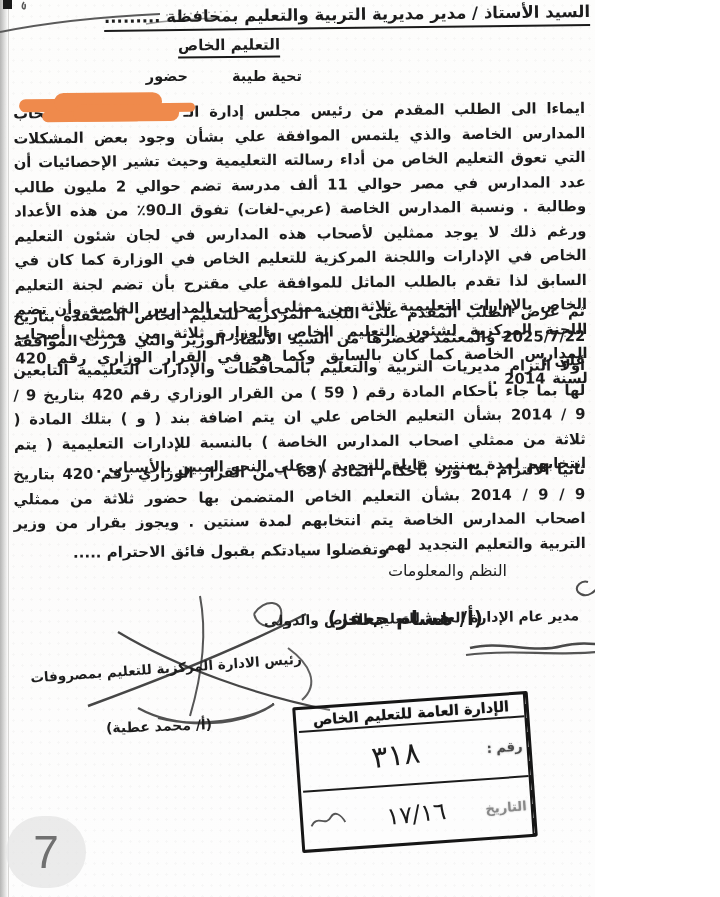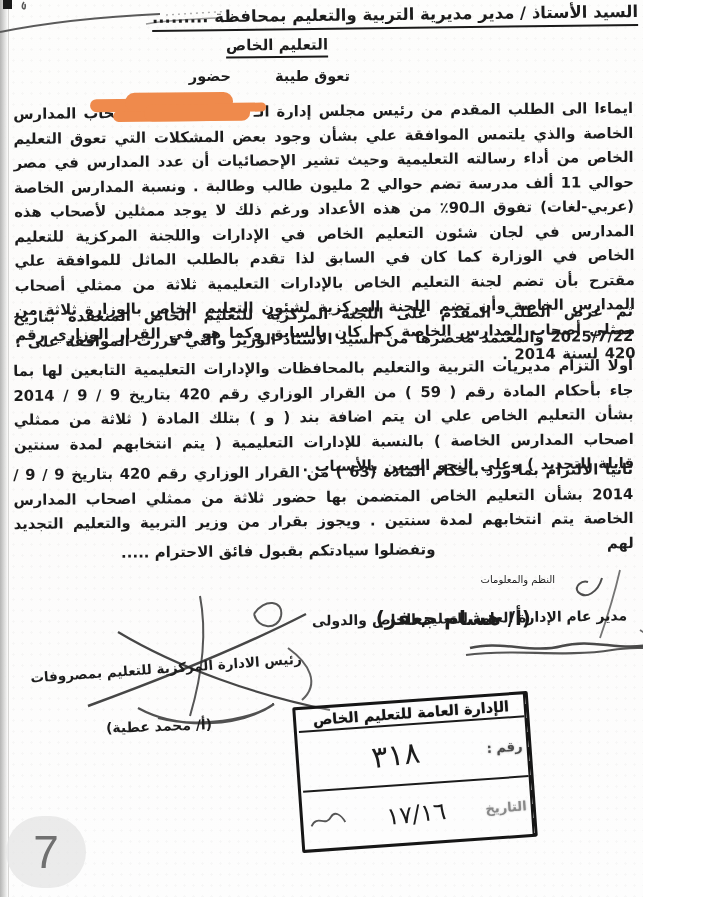--- a/index.html
+++ b/index.html
@@ -1,19 +1,19 @@
 <!DOCTYPE html>
 <html lang="ar"><head>
 <meta charset="utf-8">
 <style>
   html,body{margin:0;padding:0;background:#ffffff;}
   .paper{
     position:relative;width:595px;height:897px;overflow:hidden;
     background:linear-gradient(180deg,#fdfdfc 0%,#fcfbfa 40%,#fdfdfd 100%);
-    font-family:"DejaVu Sans",sans-serif;direction:rtl;color:#1d1d1d;padding-left:48px;
+    font-family:"DejaVu Sans",sans-serif;direction:rtl;color:#1d1d1d;
   }
   .paper::before{
     content:"";position:absolute;inset:0;pointer-events:none;
     background-image:radial-gradient(rgba(0,0,0,0.035) 1px,transparent 1.2px);
     background-size:9px 11px;opacity:.7;
   }
   .scan-edge{position:absolute;left:0;top:0;width:8px;height:100%;
     background:linear-gradient(90deg,#b5b5b4,#dddddc 55%,rgba(255,255,255,0));}
   .scan-edge-line{position:absolute;left:8px;top:0;width:1px;height:100%;background:#d8d7d5;}
   .corner-square{position:absolute;left:3px;top:0;width:9px;height:9px;background:#1a1a1a;}
@@ -34,21 +34,21 @@
   .p1{top:96px;}
   .p2{top:299px;}
   .p3{top:353px;}
   .p4{top:457px;}
   .redact{
     display:inline-block;width:106px;height:17px;background:#ef8a4c;border-radius:9px;
     vertical-align:-3px;margin:0 4px;position:relative;top:1px;
     box-shadow:-18px -11px 0 1px #ef8a4c,-56px -8px 0 -2px #ef8a4c,20px -5px 0 -4px #ef8a4c,-34px 3px 0 -3px #ef8a4c;
   }
   .closing{position:absolute;top:542px;right:208px;font-size:15px;font-weight:bold;white-space:nowrap;transform:rotate(-0.6deg);}
-  .dept{position:absolute;top:574px;right:88px;font-size:10px;font-weight:500;white-space:nowrap;}
+  .dept{position:absolute;top:561px;right:88px;font-size:16px;font-weight:500;white-space:nowrap;}
   .sig-right-title{position:absolute;top:610px;right:16px;font-size:14px;font-weight:bold;white-space:nowrap;transform:rotate(-1deg);}
   .sig-right-name{position:absolute;top:606px;right:112px;font-size:20px;font-weight:bold;white-space:nowrap;}
   .sig-left-title{position:absolute;top:660px;left:30px;font-size:13.5px;font-weight:bold;white-space:nowrap;transform:rotate(-4deg);}
   .sig-left-name{position:absolute;top:718px;left:106px;font-size:14px;font-weight:bold;white-space:nowrap;transform:rotate(-2deg);}
   svg.sig{position:absolute;pointer-events:none;}
   .stamp{
     position:absolute;left:297px;top:699px;width:230px;height:140px;
     border:3px solid #161616;border-radius:2px;transform:rotate(-4deg);
     box-shadow:inset -7px 0 0 -5px #161616;background:rgba(255,255,255,0.25);
     display:flex;flex-direction:column;
@@ -79,21 +79,21 @@
     <path d="M0 32 C 40 24, 95 17, 160 14" stroke="#5a5a5a" stroke-width="1.8" fill="none"></path>
     <path d="M146 24 C 170 20, 195 19, 218 18" stroke="#6a6a6a" stroke-width="1.5" fill="none" opacity="0.7"></path>
     <path d="M166 15 L 232 11" stroke="#8a8a8a" stroke-width="1.4" fill="none" stroke-dasharray="2 4" opacity="0.7"></path>
     <path d="M24 2 C 19 9, 27 12, 25 4" stroke="#555" stroke-width="1.6" fill="none"></path>
   </svg>
 
   <div class="addressee">السيد الأستاذ / مدير مديرية التربية والتعليم بمحافظة .........</div>
   <div class="subtitle">التعليم الخاص</div>
 
   <div class="greeting">
-    <span>تعوق طيبة</span>
+    <span>تحية طيبة</span>
     <span>حضور</span>
   </div>
 
   <p class="body p1"><span>ايماءا الى الطلب المقدم من رئيس مجلس إدارة الـ</span><span class="redact"></span><span>لأصحاب المدارس الخاصة والذي يلتمس الموافقة علي بشأن وجود بعض المشكلات التي تعوق التعليم الخاص من أداء رسالته التعليمية وحيث تشير الإحصائيات أن عدد المدارس في مصر حوالي 11 ألف مدرسة تضم حوالي 2 مليون طالب وطالبة . ونسبة المدارس الخاصة (عربي-لغات) تفوق الـ90٪ من هذه الأعداد ورغم ذلك لا يوجد ممثلين لأصحاب هذه المدارس في لجان شئون التعليم الخاص في الإدارات واللجنة المركزية للتعليم الخاص في الوزارة كما كان في السابق لذا تقدم بالطلب الماثل للموافقة علي مقترح بأن تضم لجنة التعليم الخاص بالإدارات التعليمية ثلاثة من ممثلي أصحاب المدارس الخاصة وأن تضم اللجنة المركزية لشئون التعليم الخاص بالوزارة ثلاثة من ممثلي أصحاب المدارس الخاصة كما كان بالسابق وكما هو في القرار الوزاري رقم 420 لسنة 2014 .</span></p>
 
   <p class="body p2">ثم عرض الطلب المقدم على اللجنة المركزية للتعليم الخاص المنعقدة بتاريخ 2025/7/22 والمعتمد محضرها من السيد الأستاذ الوزير والتي قررت الموافقة على :</p>
   <p class="body p3">أولا التزام مديريات التربية والتعليم بالمحافظات والإدارات التعليمية التابعين لها بما جاء بأحكام المادة رقم ( 59 ) من القرار الوزاري رقم 420 بتاريخ 9 / 9 / 2014 بشأن التعليم الخاص علي ان يتم اضافة بند ( و ) بتلك المادة ( ثلاثة من ممثلي اصحاب المدارس الخاصة ) بالنسبة للإدارات التعليمية ( يتم انتخابهم لمدة سنتين قابلة للتجديد ) وعلي النحو المبين بالأسباب .</p>
   <p class="body p4">ثانيا الالتزام بما ورد بأحكام المادة (63 ) من القرار الوزاري رقم 420 بتاريخ 9 / 9 / 2014 بشأن التعليم الخاص المتضمن بها حضور ثلاثة من ممثلي اصحاب المدارس الخاصة يتم انتخابهم لمدة سنتين . ويجوز بقرار من وزير التربية والتعليم التجديد لهم</p>
 
   <div class="closing">وتفضلوا سيادتكم بقبول فائق الاحترام .....</div>

